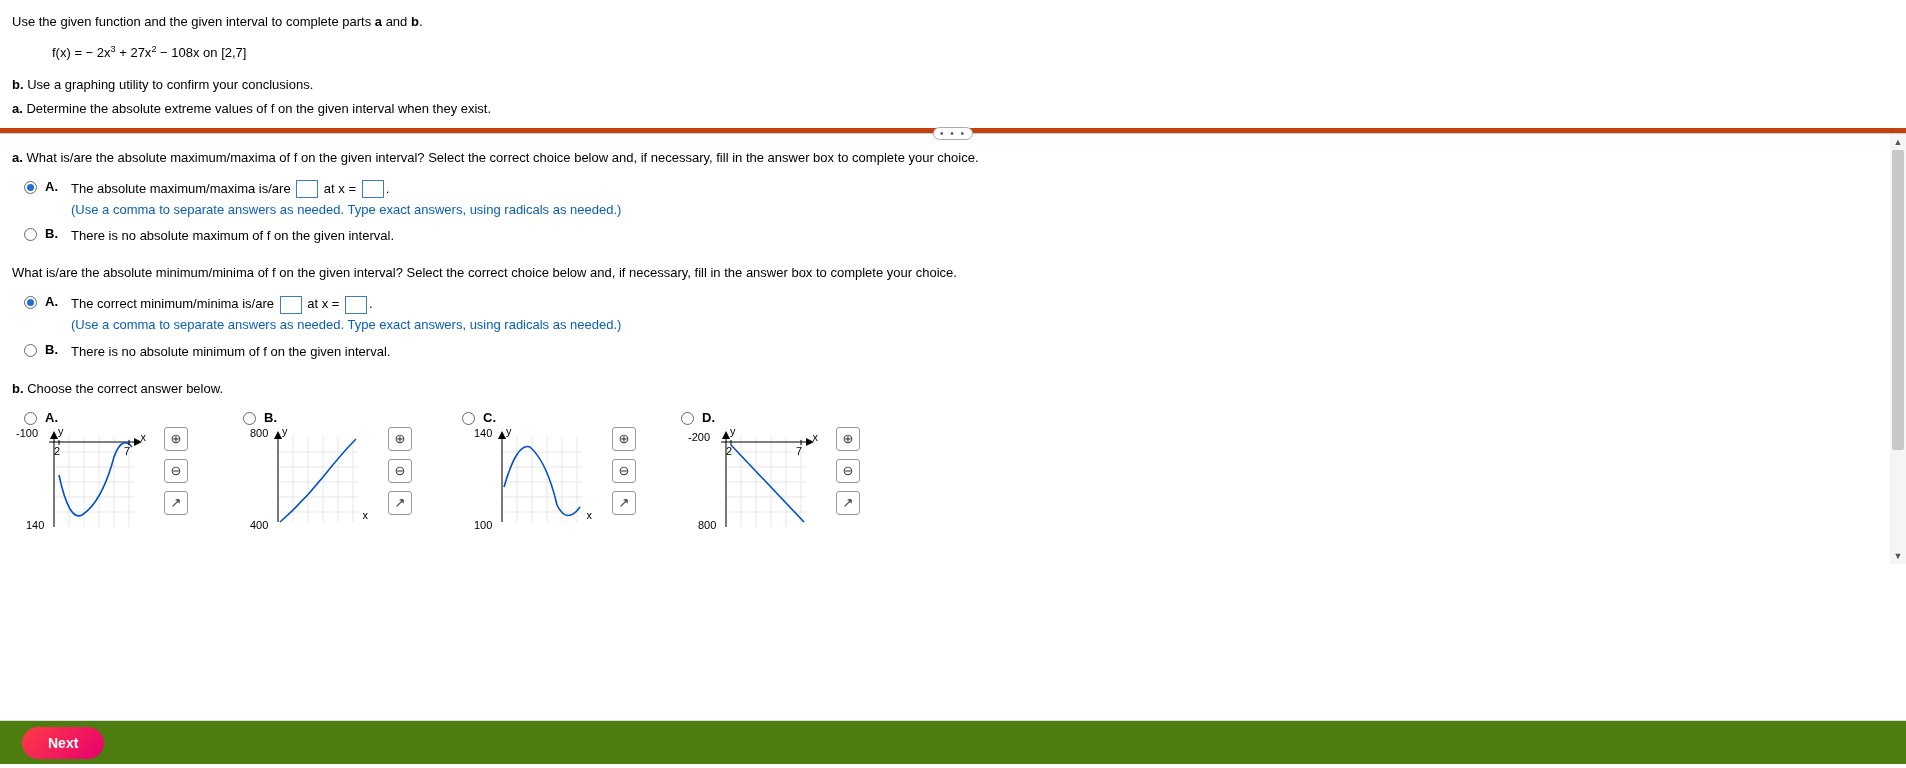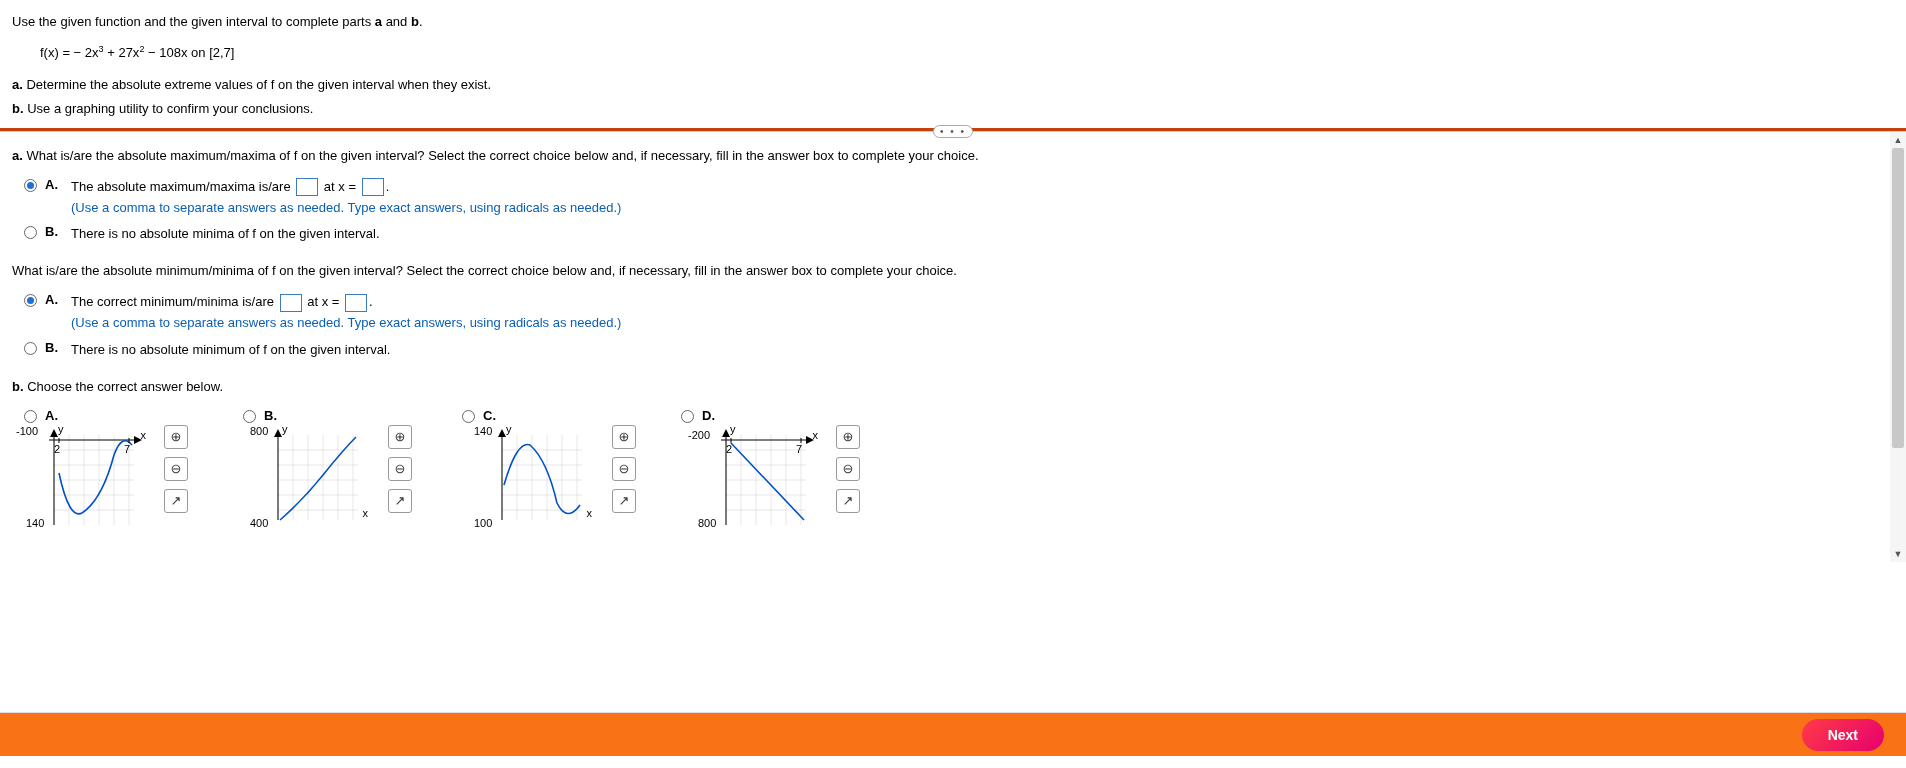--- a/index.html
+++ b/index.html
@@ -1,18 +1,18 @@
 <!DOCTYPE html>
 <html><head>
 <meta charset="utf-8">
 <style>
 * { box-sizing: border-box; margin: 0; padding: 0; }
 body { font-family: Arial, Helvetica, sans-serif; font-size: 13px; color: #000; background: #fff; }
-.question-header { padding: 10px 28px 8px 12px; border-bottom: 3px solid #c2410c; line-height: 1.8; }
-.fx { margin: 8px 0 8px 28px; }
+.question-header { padding: 10px 28px 8px 12px; border-bottom: 5px solid #c2410c; line-height: 1.8; }
+.fx { margin: 8px 0 8px 40px; }
 sup { font-size: 0.7em; }
 .part-label { font-weight: bold; }
 .hr-dots { position: relative; height: 1px; background: #ccc; margin: 0; }
 .hr-dots .dots { position: absolute; left: 50%; top: -6px; transform: translateX(-50%); background: #fff; border: 1px solid #aaa; border-radius: 8px; padding: 0 6px; font-size: 10px; color: #555; letter-spacing: 2px; }
 .scroll-area { position: relative; padding: 10px 12px 12px 12px; height: 430px; overflow: hidden; }
 .qprompt { margin: 6px 0 14px 0; }
 .choice-row { display: flex; align-items: flex-start; margin: 6px 0 6px 12px; gap: 8px; }
 .radio-outer { width: 13px; height: 13px; border: 1px solid #666; border-radius: 50%; display: inline-flex; align-items: center; justify-content: center; flex-shrink: 0; margin-top: 2px; cursor: pointer; }
 .radio-outer.selected::after { content: ""; width: 7px; height: 7px; background: #1f6fd6; border-radius: 50%; display: block; }
 .choice-label { font-weight: bold; color: #000; width: 18px; flex-shrink: 0; }
@@ -27,35 +27,35 @@
 .yl { position: absolute; left: 0; font-size: 11px; }
 .xl { position: absolute; font-size: 11px; }
 .axis-y { position: absolute; font-size: 11px; }
 .axis-x { position: absolute; font-size: 11px; }
 .toolcol { display: flex; flex-direction: column; gap: 8px; }
 .toolbtn { width: 24px; height: 24px; border: 1px solid #999; border-radius: 3px; display: flex; align-items: center; justify-content: center; font-size: 13px; cursor: pointer; background: #fff; color: #333; }
 .scrollbar { position: absolute; right: 0; top: 0; bottom: 0; width: 16px; background: #f5f5f5; display: flex; flex-direction: column; align-items: center; justify-content: space-between; }
 .sb-arrow { width: 16px; height: 16px; display: flex; align-items: center; justify-content: center; font-size: 9px; color: #555; cursor: pointer; }
 .sb-track { flex: 1; width: 16px; position: relative; }
 .sb-thumb { position: absolute; left: 2px; right: 2px; top: 0; height: 300px; background: #c8c8c8; border-radius: 2px; }
-.footer { position: fixed; bottom: 12px; left: 0; right: 0; height: 44px; background: #f97316; display: flex; align-items: center; justify-content: flex-end; padding: 0 22px; border-top: 1px solid #ddd; }
+.footer { position: fixed; bottom: 4px; left: 0; right: 0; height: 44px; background: #4d7c0f; display: flex; align-items: center; justify-content: flex-start; padding: 0 22px; border-top: 1px solid #ddd; }
 .next-btn { background: linear-gradient(135deg, #ff3b45 0%, #e6006f 100%); color: #fff; font-weight: bold; border: none; border-radius: 18px; padding: 8px 26px; font-size: 14px; cursor: pointer; }
 </style>
 </head>
 <body>
 
 <div class="question-header">
   <div>
     <span>Use the given function and the given interval to complete parts </span><span class="part-label">a</span><span> and </span><span class="part-label">b</span><span>.</span>
   </div>
   <div class="fx">
     <span>f(x) = − 2x</span><sup>3</sup><span> + 27x</span><sup>2</sup><span> − 108x on [2,7]</span>
   </div>
+  <div><span class="part-label">b.</span><span> Use a graphing utility to confirm your conclusions.</span></div>
   <div><span class="part-label">a.</span><span> Determine the absolute extreme values of f on the given interval when they exist.</span></div>
-  <div><span class="part-label">b.</span><span> Use a graphing utility to confirm your conclusions.</span></div>
 </div>
 
 <div class="hr-dots">
   <span class="dots">• • •</span>
 </div>
 
 <div class="scroll-area">
 
   <div class="qprompt">
     <span class="part-label">a.</span><span> What is/are the absolute maximum/maxima of f on the given interval? Select the correct choice below and, if necessary, fill in the answer box to complete your choice.</span>
@@ -66,21 +66,21 @@
     <span class="choice-label">A.</span>
     <div class="choice-body">
       <span>The absolute maximum/maxima is/are </span><span class="answer-box"></span><span> at x = </span><span class="answer-box"></span><span>.</span>
       <div class="blue">(Use a comma to separate answers as needed. Type exact answers, using radicals as needed.)</div>
     </div>
   </div>
 
   <div class="choice-row">
     <span class="radio-outer"></span>
     <span class="choice-label">B.</span>
-    <div class="choice-body">There is no absolute minima of f on the given interval.</div>
+    <div class="choice-body">There is no absolute maximum of f on the given interval.</div>
   </div>
 
   <div class="qprompt" style="margin-top:18px">What is/are the absolute minimum/minima of f on the given interval? Select the correct choice below and, if necessary, fill in the answer box to complete your choice.</div>
 
   <div class="choice-row">
     <span class="radio-outer selected"></span>
     <span class="choice-label">A.</span>
     <div class="choice-body">
       <span>The correct minimum/minima is/are </span><span class="answer-box"></span><span> at x = </span><span class="answer-box"></span><span>.</span>
       <div class="blue">(Use a comma to separate answers as needed. Type exact answers, using radicals as needed.)</div>

